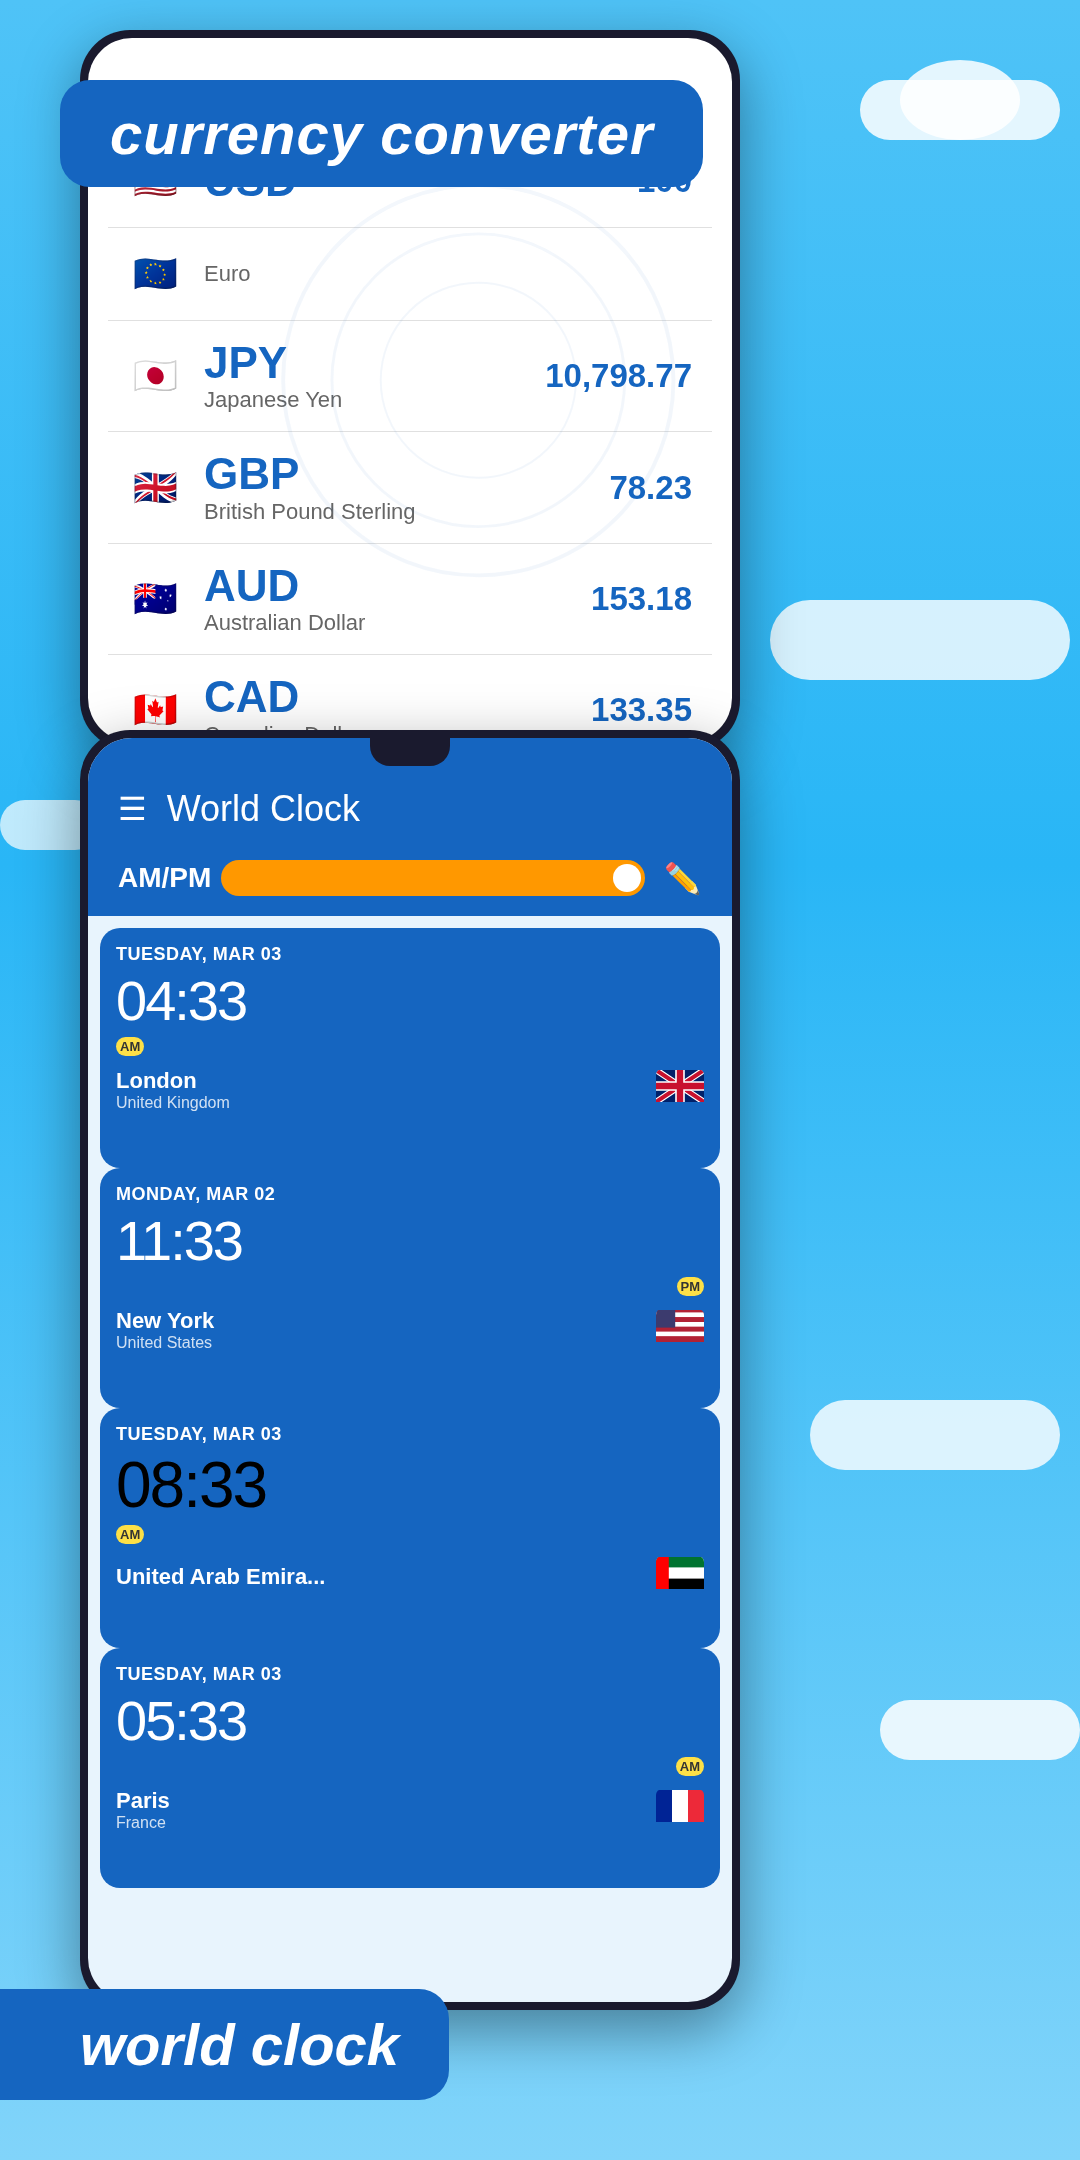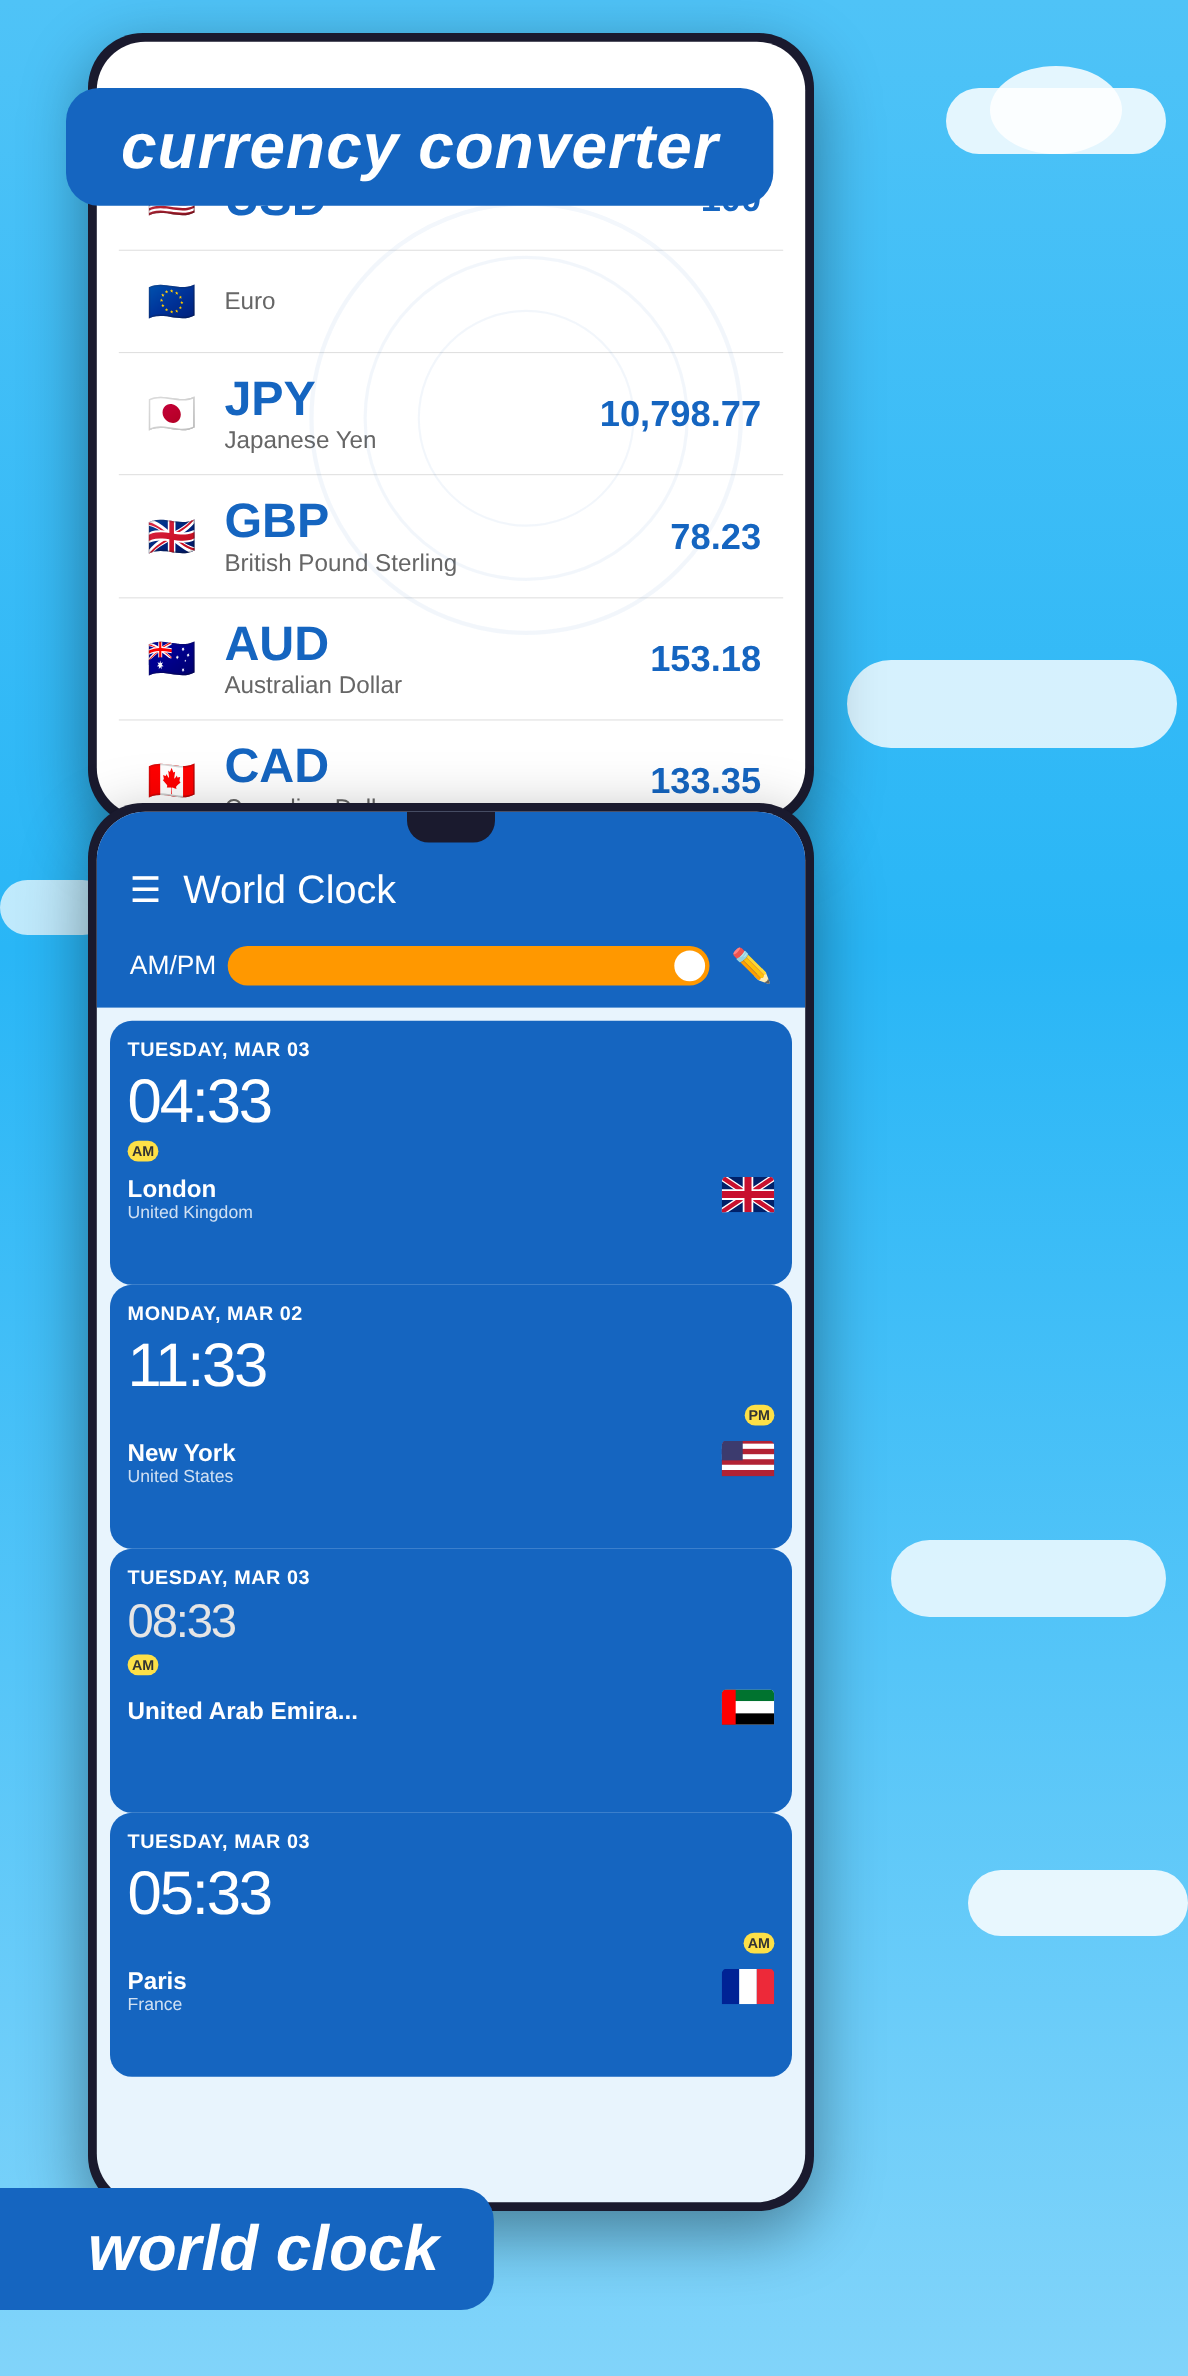--- a/index.html
+++ b/index.html
@@ -177,22 +177,23 @@
 
     .wc-subheader {
       background: #1565c0;
       padding: 10px 30px 20px;
       display: flex;
       align-items: center;
     }
 
     .ampm-label {
       color: white;
-      font-size: 24px;
+      font-size: 28px;
       margin-right: 10px;
+      font-weight: bold;
     }
 
     .toggle-switch {
       width: 70px;
       height: 36px;
       background: #ff9800;
       border-radius: 18px;
       position: relative;
       flex: 1;
     }
@@ -445,21 +446,21 @@
               <rect y="27" width="60" height="6" fill="white"></rect>
               <rect y="33" width="60" height="7" fill="#B22234"></rect>
               <rect width="24" height="22" fill="#3C3B6E"></rect>
             </svg>
           </div>
         </div>
       </div>
 
       <div class="clock-card" style="min-height:240px;">
         <div class="card-date">TUESDAY, MAR 03</div>
-        <div class="card-time" style="font-size:43px;font-weight:300;line-height:1;letter-spacing:-2px;color:#e5e5e5;">08:33</div>
+        <div class="card-time" style="font-size:64px;font-weight:300;line-height:1;letter-spacing:-2px;color:#000000;">08:33</div>
         <div style="margin-top:8px;">
           <span class="ampm-badge">AM</span>
         </div>
         <div class="card-footer">
           <div>
             <div class="card-city">United Arab Emira...</div>
           </div>
           <div class="card-flag">
             <svg width="48" height="32" viewBox="0 0 60 40">
               <rect width="60" height="40" fill="white"></rect>

